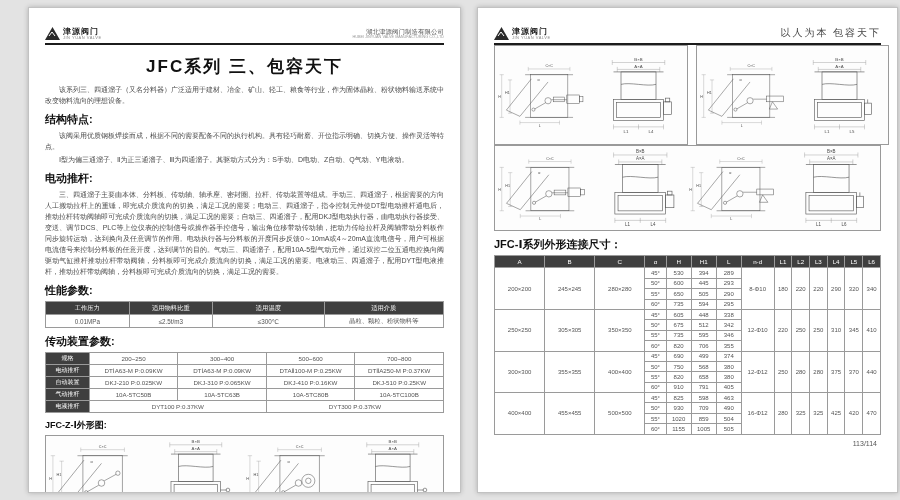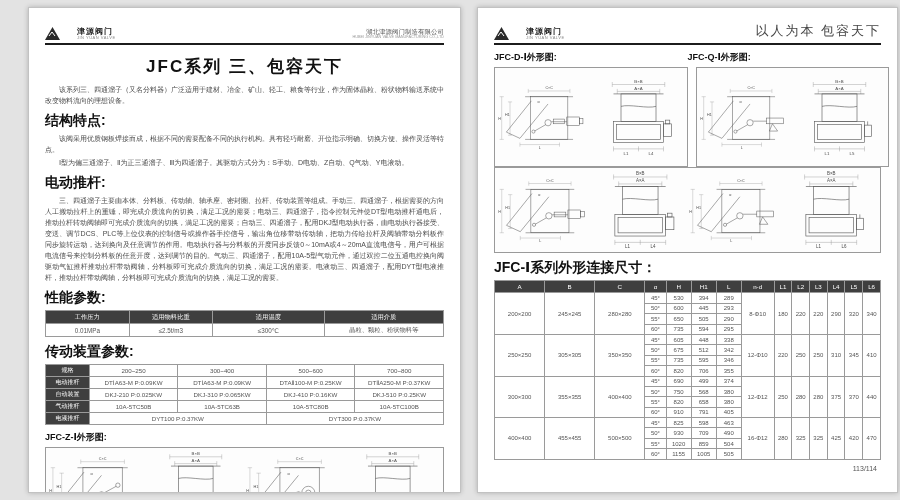--- a/index.html
+++ b/index.html
@@ -5,33 +5,33 @@
   html,body{margin:0;padding:0;background:#c9c9c9;}
   *{box-sizing:border-box;}
   .canvas{position:relative;width:900px;height:500px;background:#e3e3e3;overflow:hidden;
           font-family:"Liberation Sans","DejaVu Sans",sans-serif;color:#3b3b3b;}
   .page{position:absolute;top:7px;height:486px;background:#fff;border:1px solid #c2c2c2;
         box-shadow:0 0 5px rgba(0,0,0,.22);padding:12px 16px 10px 16px;overflow:hidden;}
   .page-left{left:28px;width:433px;}
   .page-right{left:477px;width:421px;}
 
   .pg-header{display:flex;justify-content:space-between;align-items:flex-end;height:20px;}
-  .logo{display:flex;align-items:center;gap:17px;}
+  .logo{display:flex;align-items:center;gap:3px;}
   .logo svg{display:block;}
   .logo-txt{display:flex;flex-direction:column;line-height:1;}
   .logo-txt b{font-size:8px;color:#222;letter-spacing:1px;font-weight:bold;font-style:normal;}
   .logo-txt i{font-size:4px;color:#888;font-style:normal;letter-spacing:.5px;}
   .company{text-align:right;display:flex;flex-direction:column;line-height:1.2;}
   .company .cn{font-size:6.5px;color:#555;}
   .company .sub{font-size:3.8px;color:#999;}
-  .slogan{font-size:13px;color:#444;letter-spacing:2px;align-self:flex-end;}
+  .slogan{font-size:10px;color:#444;letter-spacing:2px;align-self:flex-end;font-family:Liberation Serif, serif;}
   .rule{height:2.4px;background:#1c1c1c;margin-top:3px;}
 
   h1.title{margin:10px 0 6px 0;text-align:center;font-size:17px;letter-spacing:2px;color:#111;}
-  h2.sec{margin:6px 0 3px 0;font-size:14px;color:#111;font-weight:bold;}
+  h2.sec{margin:6px 0 3px 0;font-size:11px;color:#111;font-weight:bold;}
   p.body{margin:1px 0 2px 0;font-size:7px;line-height:11px;color:#4a4a4a;text-align:justify;}
   p.ind{text-indent:14px;}
 
   table{border-collapse:collapse;width:100%;table-layout:fixed;}
   table td,table th{border:1px solid #9a9a9a;text-align:center;overflow:hidden;white-space:nowrap;}
   .perf th{background:#3f3f3f;color:#fff;font-weight:normal;font-size:6.3px;height:13px;}
   .perf td{font-size:6.3px;height:13px;color:#555;}
   .trans td{font-size:6.2px;height:12px;color:#555;}
   .trans td.dark{background:#3f3f3f;color:#fff;font-size:6px;}
   .dim-table th{background:#3f3f3f;color:#fff;font-weight:normal;font-size:6.2px;height:12px;}
@@ -309,24 +309,20 @@
         </svg>
         <span class="logo-txt">
           <b>津源阀门</b>
           <i>JIN YUAN VALVE</i>
         </span>
       </div>
       <div class="slogan">以人为本  包容天下</div>
     </header>
     <div class="rule"></div>
 
-    <div class="dual-head">
-      <h2>JFC-D-Ⅰ外形图:</h2>
-      <h2>JFC-Q-Ⅰ外形图:</h2>
-    </div>
     <div class="dq-row">
       <div class="draw-box" id="box-d">
   <svg viewBox="0 0 180 126" preserveAspectRatio="xMidYMid meet">
     <g class="dim">
       <line x1="60" y1="13" x2="140" y2="13"></line>
               <line x1="60" y1="9" x2="60" y2="17"></line>
               <line x1="140" y1="9" x2="140" y2="17"></line>
       <line x1="9" y1="24" x2="9" y2="106"></line>
               <line x1="5" y1="24" x2="13" y2="24"></line>
               <line x1="5" y1="106" x2="13" y2="106"></line>

